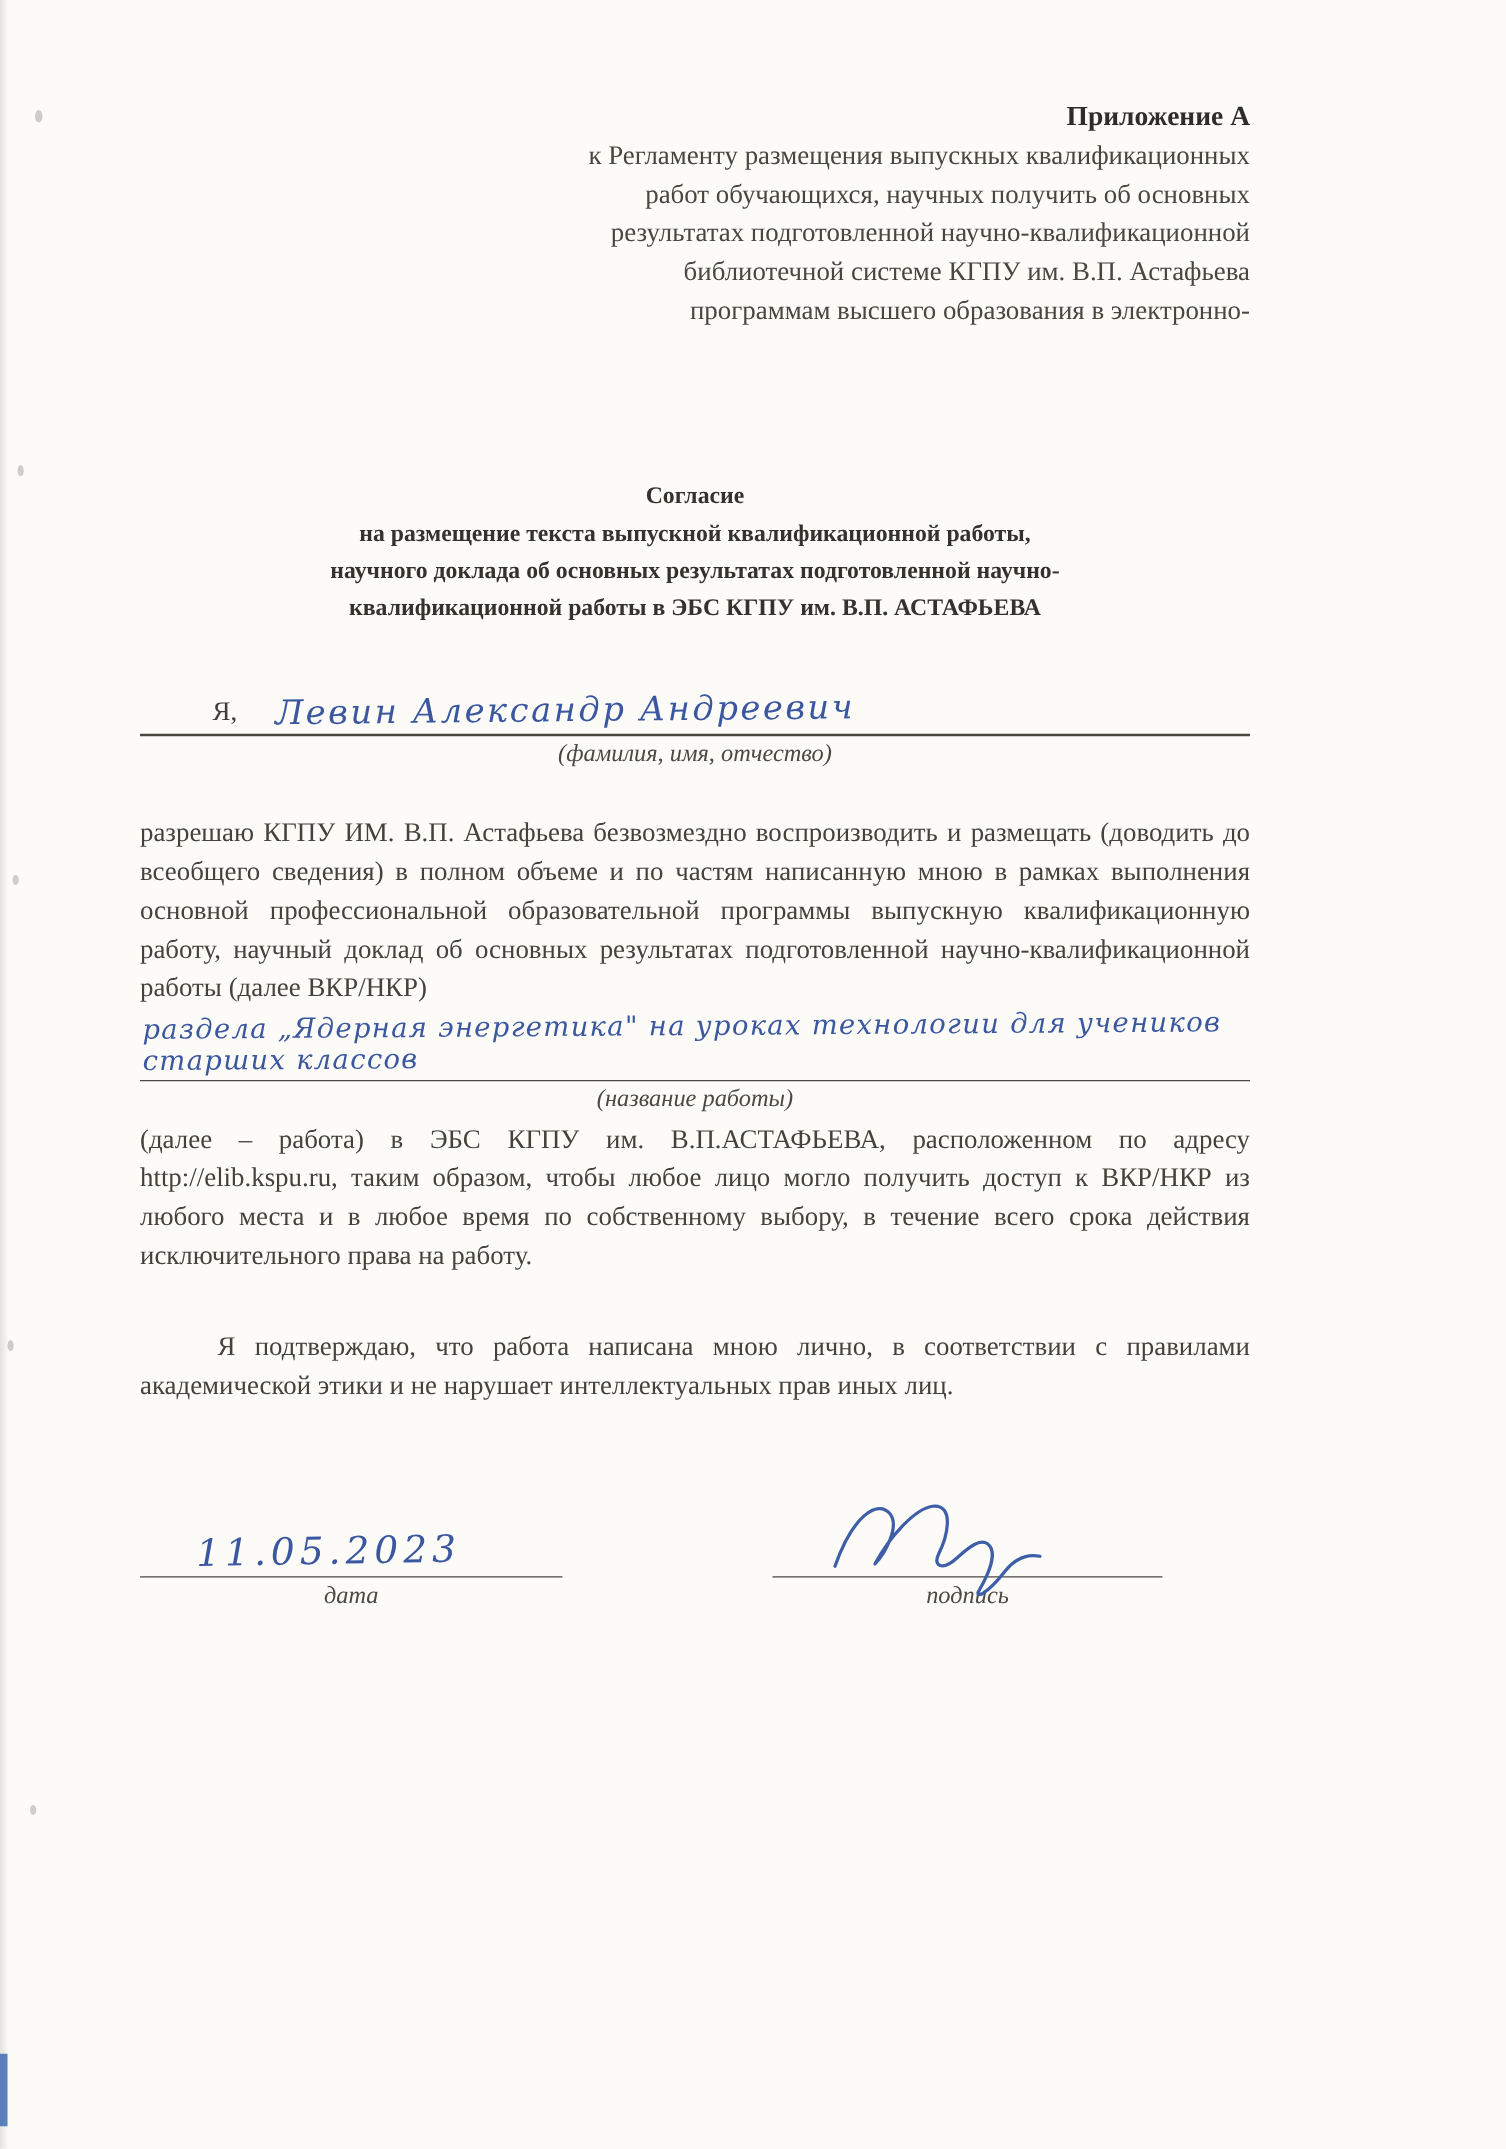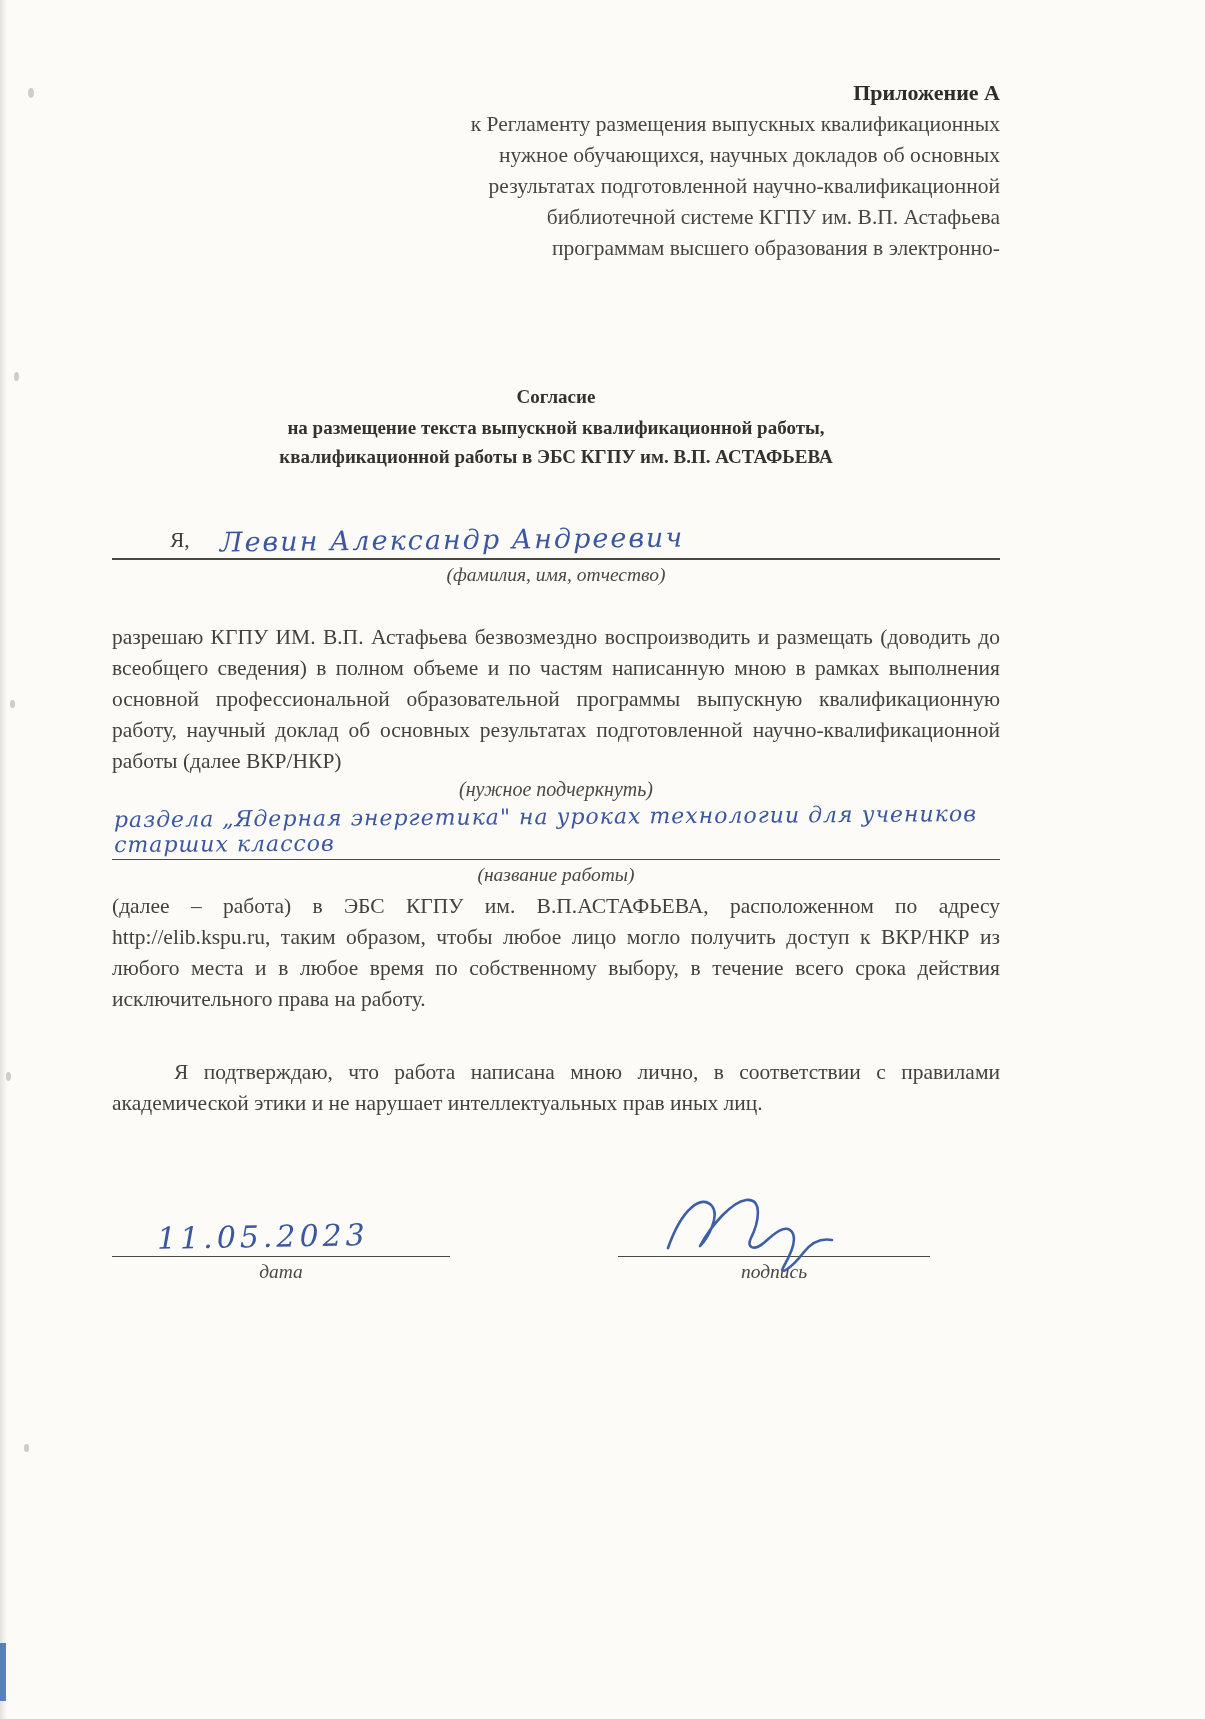--- a/index.html
+++ b/index.html
@@ -67,41 +67,41 @@
   <div class="speck" style="left:6px; top:1072px; width:5px; height:9px;"></div>
   <div class="speck" style="left:24px; top:1444px; width:5px; height:8px;"></div>
   <div class="blue-mark"></div>
 
   <div class="content">
 
     <div class="appendix">Приложение А</div>
 
     <div class="regulation">
       <div>к Регламенту размещения выпускных квалификационных</div>
-      <div>нужное обучающихся, научных докладов об основных</div>
+      <div>работ обучающихся, научных получить об основных</div>
       <div>результатах подготовленной научно-квалификационной</div>
       <div>библиотечной системе КГПУ им. В.П. Астафьева</div>
       <div>программам высшего образования в электронно-</div>
     </div>
 
     <div class="title-block">
       <div class="t0">Согласие</div>
       <div>на размещение текста выпускной квалификационной работы,</div>
+      <div>научного доклада об основных результатах подготовленной научно-</div>
       <div>квалификационной работы в ЭБС КГПУ им. В.П. АСТАФЬЕВА</div>
     </div>
 
     <div class="name-row">
       <span class="i-prefix">Я,</span>
       <span class="handwriting name-hw">Левин Александр Андреевич</span>
     </div>
     <div class="caption">(фамилия, имя, отчество)</div>
 
     <div class="para para1">разрешаю КГПУ ИМ. В.П. Астафьева безвозмездно воспроизводить и размещать (доводить до всеобщего сведения) в полном объеме и по частям написанную мною в рамках выполнения основной профессиональной образовательной программы выпускную квалификационную работу, научный доклад об основных результатах подготовленной научно-квалификационной работы (далее ВКР/НКР)</div>
 
-    <div class="note">(нужное подчеркнуть)</div>
 
     <div class="topic-row2">
       <span class="handwriting topic-hw">раздела „Ядерная энергетика" на уроках технологии для учеников старших классов</span>
     </div>
     <div class="caption">(название работы)</div>
 
     <div class="para para2">(далее – работа) в  ЭБС КГПУ им. В.П.АСТАФЬЕВА, расположенном по адресу http://elib.kspu.ru, таким образом, чтобы любое лицо могло получить доступ к ВКР/НКР из любого места и в любое время по собственному выбору, в течение всего срока действия исключительного права на работу.</div>
 
     <div class="para para3">Я подтверждаю, что работа написана мною лично, в соответствии с правилами академической этики и не нарушает интеллектуальных прав иных лиц.</div>
 

